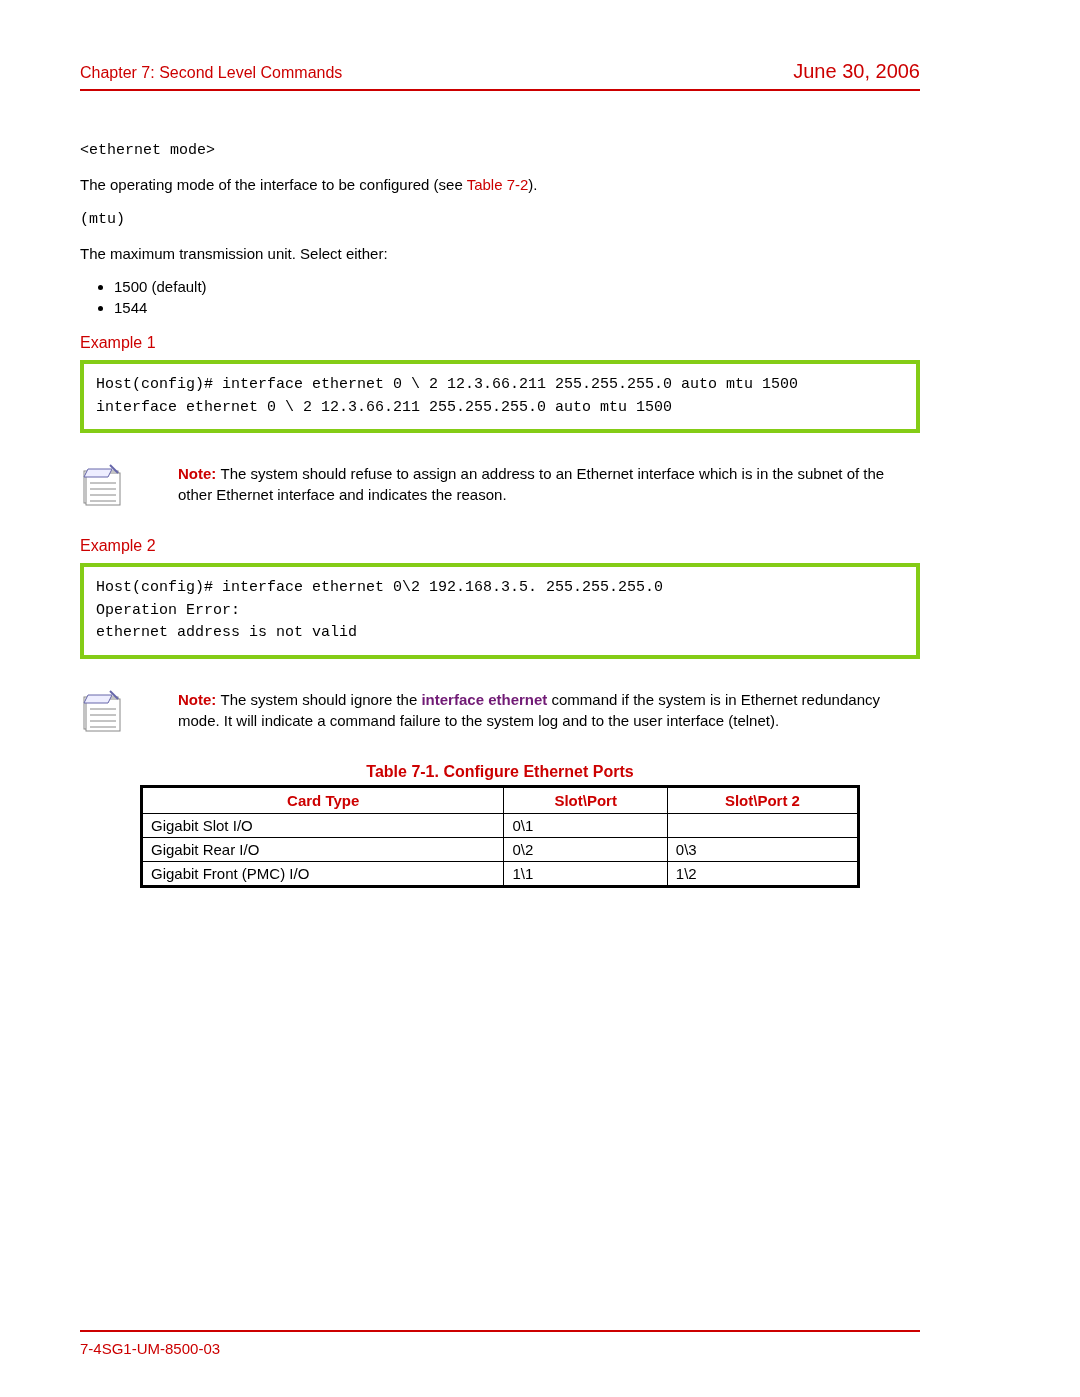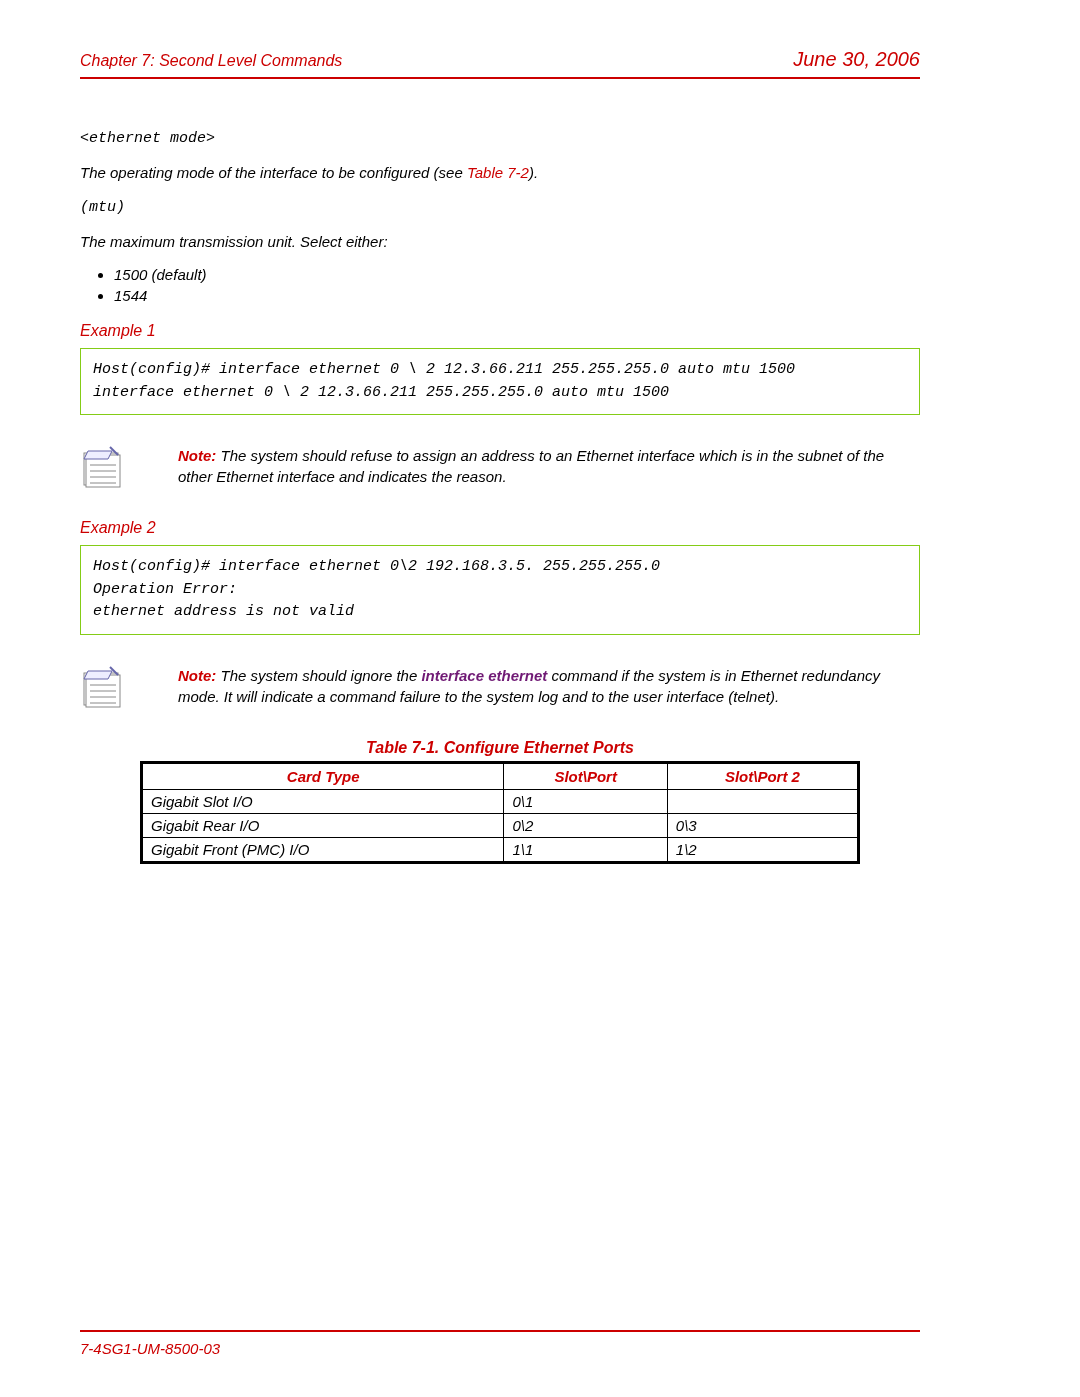--- a/index.html
+++ b/index.html
@@ -8,41 +8,40 @@
     background: #fff;
     font-family: Arial, Helvetica, sans-serif;
     font-size: 15px;
     color: #000;
   }
   .page {
     width: 1000px;
     height: 1397px;
     position: relative;
     box-sizing: border-box;
-    padding: 48px 80px 40px 80px;
-    font-style: italic;
+    padding: 60px 80px 40px 80px;
   }
   .header {
     display: flex;
     justify-content: space-between;
     align-items: baseline;
     border-bottom: 2px solid #cc0000;
     padding-bottom: 6px;
     margin-bottom: 50px;
   }
   .header .chapter { color: #cc0000; font-size: 16px; }
   .header .date { color: #cc0000; font-size: 20px; }
   .mono { font-family: "Courier New", Courier, monospace; font-size: 15px; }
   p { margin: 4px 0 14px 0; line-height: 1.35; }
   .red-link { color: #cc0000; }
   ul.bullets { margin: 4px 0 18px 34px; padding: 0; }
   ul.bullets li { list-style: disc; margin: 4px 0; }
   .section-title { color: #cc0000; font-size: 16px; margin-bottom: 8px; margin-top: 18px; }
   .code-box {
-    border: 1px solid #84cc16;
+    border: 4px solid #84cc16;
     padding: 10px 12px;
     font-family: "Courier New", Courier, monospace;
     font-size: 15px;
     line-height: 1.5;
     white-space: pre-wrap;
     margin-bottom: 30px;
   }
   .note-row { display: flex; align-items: flex-start; margin-bottom: 30px; gap: 38px; }
   .note-icon {
     width: 44px; height: 44px;

